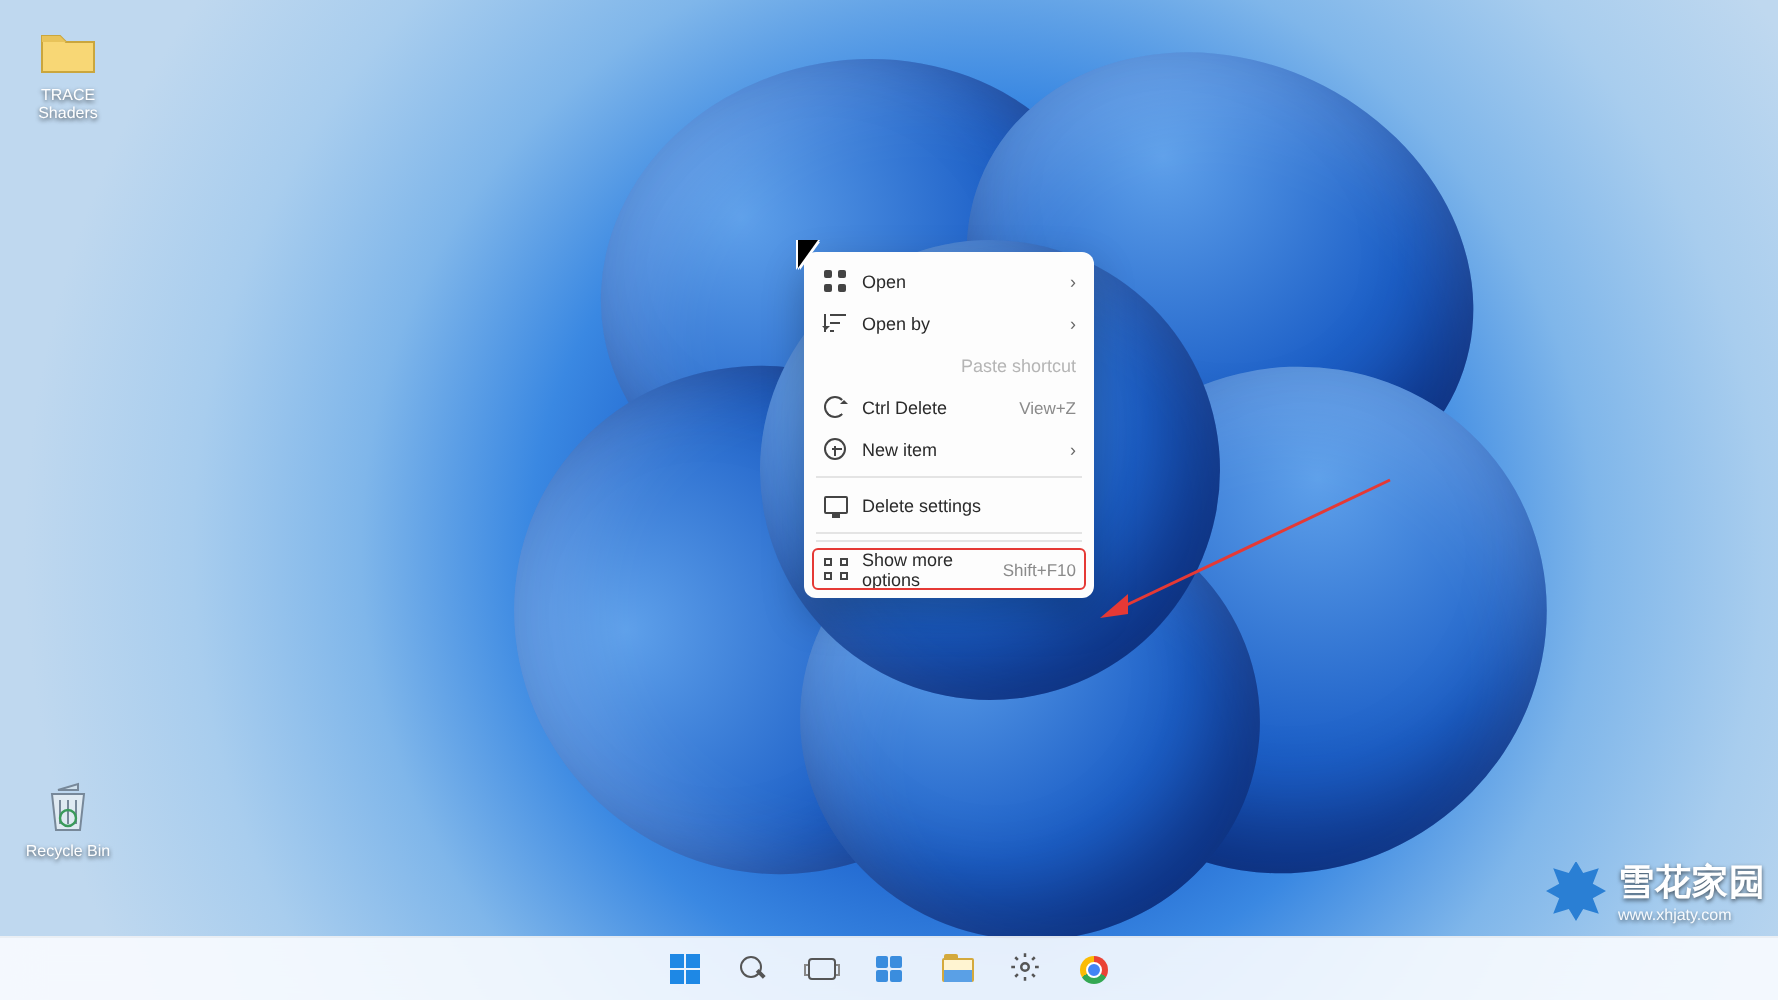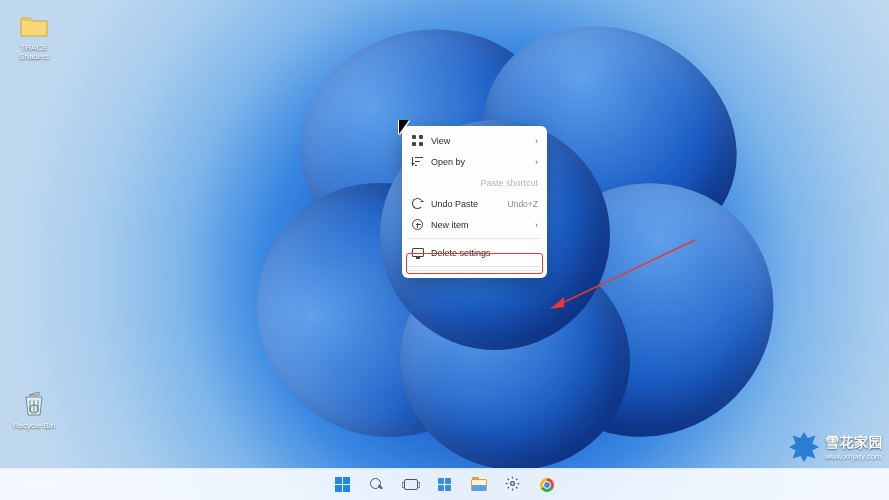--- a/index.html
+++ b/index.html
@@ -174,21 +174,21 @@
   .wm-logo {
     width: 30px; height: 30px;
     position: relative;
   }
   .wm-logo .snow {
     position:absolute; inset:0;
     background: #2a7fd4;
     clip-path: polygon(50% 0, 62% 20%, 88% 12%, 78% 38%, 100% 50%, 78% 62%, 88% 88%, 62% 80%, 50% 100%, 38% 80%, 12% 88%, 22% 62%, 0 50%, 22% 38%, 12% 12%, 38% 20%);
   }
   .wm-text { color:#fff; text-align:left; }
-  .wm-text .zh { font-size:14px; font-weight:600; letter-spacing:0.5px; text-shadow:0 1px 2px rgba(0,0,0,0.6); }
+  .wm-text .zh { font-size:18px; font-weight:600; letter-spacing:0.5px; text-shadow:0 1px 2px rgba(0,0,0,0.6); }
   .wm-text .url { font-size:8px; opacity:0.9; text-shadow:0 1px 2px rgba(0,0,0,0.6); }
 </style>
 </head>
 <body>
 
 <div class="desktop">
 
   <div class="petal" style="left:300px;top:30px;width:260px;height:230px;transform:rotate(-10deg);"></div>
   <div class="petal" style="left:480px;top:30px;width:260px;height:220px;transform:rotate(25deg);"></div>
   <div class="petal" style="left:260px;top:180px;width:250px;height:260px;transform:rotate(-50deg);"></div>
@@ -224,21 +224,21 @@
   <div class="context-menu">
     <div class="cm-item">
       <span class="cm-ico">
           <span class="ico-view">
             <span class="a"></span>
             <span class="b"></span>
             <span class="c"></span>
             <span class="d"></span>
           </span>
         </span>
-      <span class="cm-label">View</span>
+      <span class="cm-label">Open</span>
       <span class="cm-chevron">›</span>
     </div>
     <div class="cm-item">
       <span class="cm-ico">
           <span class="ico-sort">
             <span class="a"></span>
             <span class="b"></span>
             <span class="c"></span>
           </span>
         </span>
@@ -246,39 +246,51 @@
       <span class="cm-chevron">›</span>
     </div>
     <div class="cm-item disabled">
       <span class="cm-ico"></span>
       <span class="cm-label">Paste shortcut</span>
     </div>
     <div class="cm-item">
       <span class="cm-ico">
           <span class="ico-undo"></span>
         </span>
-      <span class="cm-label">Undo Paste</span>
-      <span class="cm-shortcut">Undo+Z</span>
+      <span class="cm-label">Ctrl Delete</span>
+      <span class="cm-shortcut">View+Z</span>
     </div>
     <div class="cm-item">
       <span class="cm-ico">
           <span class="ico-new"></span>
         </span>
       <span class="cm-label">New item</span>
       <span class="cm-chevron">›</span>
     </div>
     <div class="cm-sep"></div>
     <div class="cm-item">
       <span class="cm-ico">
           <span class="ico-display"></span>
         </span>
       <span class="cm-label">Delete settings</span>
     </div>
     <div class="cm-sep"></div>
     <div class="cm-sep"></div>
+    <div class="cm-item">
+      <span class="cm-ico">
+          <span class="ico-more">
+            <span class="a"></span>
+            <span class="b"></span>
+            <span class="c"></span>
+            <span class="d"></span>
+          </span>
+        </span>
+      <span class="cm-label">Show more options</span>
+      <span class="cm-shortcut">Shift+F10</span>
+    </div>
     <div class="cm-highlight"></div>
   </div>
 
   <svg class="red-arrow" viewBox="0 0 150 80">
     <line x1="145" y1="5" x2="8" y2="70" stroke="#e53935" stroke-width="1.5"></line>
     <polygon points="0,74 14,62 14,72" fill="#e53935"></polygon>
   </svg>
 
   <div class="watermark">
     <div class="wm-logo">

